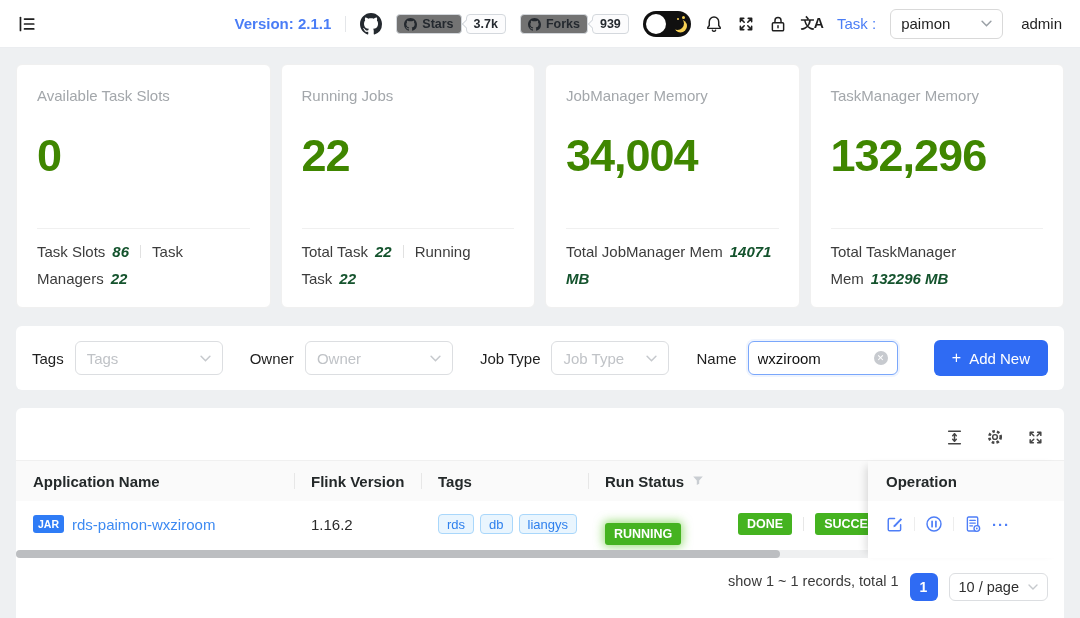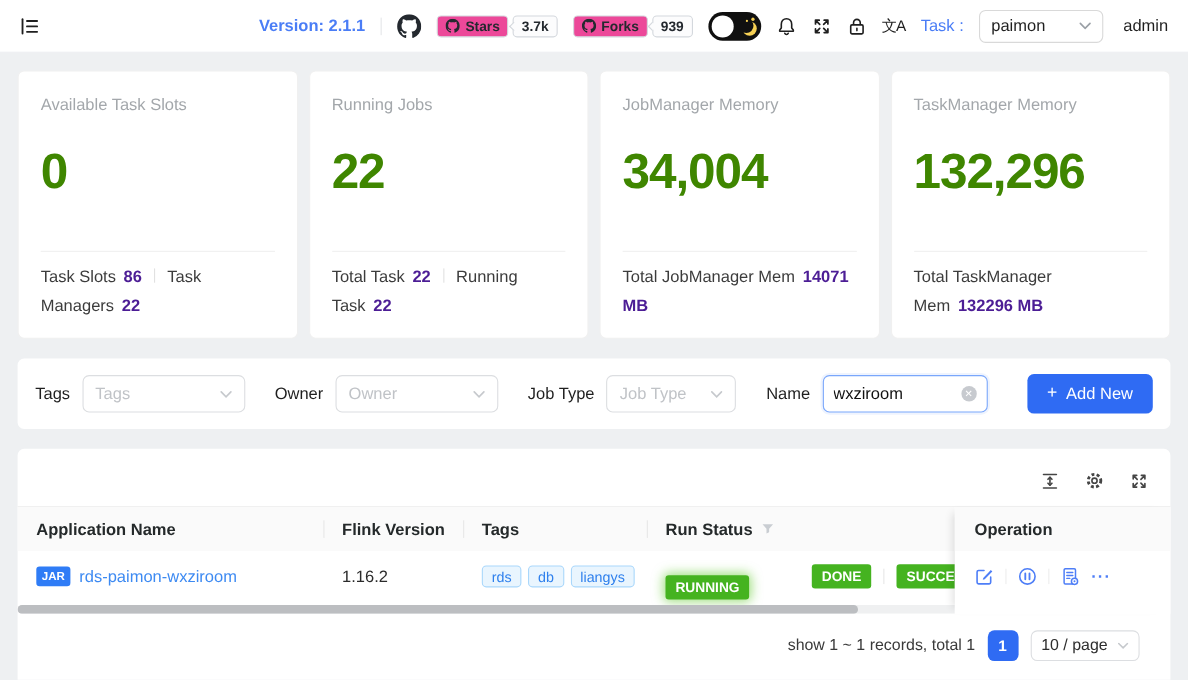--- a/index.html
+++ b/index.html
@@ -7,49 +7,49 @@
     font-family:"Liberation Sans","DejaVu Sans",sans-serif; color:#1f1f1f; }
 
   
   .header { height:48px; background:#fff; border-bottom:1px solid #ebedf0;
     display:flex; align-items:center; padding:0 18px; }
   .icon-btn { display:flex; align-items:center; justify-content:center; cursor:pointer; }
   .hdr-right { margin-left:auto; display:flex; align-items:center; gap:14px; }
   .version { color:#4a7df6; font-size:15px; font-weight:600; }
   .vdiv { width:1px; height:16px; background:#e4e6e9; }
   .gh-widget { display:flex; align-items:center; gap:4px; }
-  .gh-btn { display:flex; align-items:flex-start; gap:5px; border:1px solid #d4d8dd; background:#ec4899;
+  .gh-btn { display:flex; align-items:flex-end; gap:5px; border:1px solid #d4d8dd; background:#737373;
     border-radius:4px; padding:2px 7px; font-size:12.5px; font-weight:700; color:#24292f; }
   .gh-count { position:relative; border:1px solid #d4d8dd; background:#fcfcfd; border-radius:4px;
     padding:2px 7px; font-size:12.5px; font-weight:600; color:#24292f; }
   .gh-count::before { content:''; position:absolute; left:-3.5px; top:50%;
     transform:translateY(-50%) rotate(45deg); width:5px; height:5px; background:#fcfcfd;
     border-left:1px solid #d4d8dd; border-bottom:1px solid #d4d8dd; }
   .toggle { position:relative; width:48px; height:26px; background:#101010; border-radius:13px; cursor:pointer; }
   .toggle .knob { position:absolute; left:3px; top:3px; width:20px; height:20px; background:#fff; border-radius:50%; }
   .toggle .moon { position:absolute; right:7px; top:6px; width:13px; height:13px; border-radius:50%;
     box-shadow:3px 2.5px 0 0 #f6d054; }
   .toggle .star1 { position:absolute; right:6px; top:5px; width:3px; height:3px; background:#f6d054; border-radius:50%; }
   .toggle .star2 { position:absolute; right:12px; top:7px; width:2px; height:2px; background:#f6d054; border-radius:50%; }
-  .translate { font-size:14px; font-weight:400; letter-spacing:-1px; cursor:pointer; }
+  .translate { font-size:14px; font-weight:700; letter-spacing:-1px; cursor:pointer; }
   .team-label { color:#4a7df6; font-size:15px; font-weight:500; }
   .team-select { width:113px; height:30px; border:1px solid #d9d9d9; border-radius:6px; background:#fff;
     display:flex; align-items:center; justify-content:space-between; padding:0 10px; font-size:15px; cursor:pointer; }
   .admin { font-size:15px; margin-left:4px; }
   .chev { display:flex; }
 
   
   .stats { display:grid; grid-template-columns:repeat(4,1fr); gap:10px; margin:16px 16px 0; }
   .card { background:#fff; border:1px solid #f0f0f0; border-radius:6px; height:244px;
     padding:22px 20px 14px; display:flex; flex-direction:column; }
   .card-title { color:#a3a7ab; font-size:15px; }
   .card-num { color:#3f8600; font-size:45px; font-weight:600; margin-top:26px; letter-spacing:-1px; white-space:nowrap; }
   .card-div { height:1px; background:#f0f0f0; margin-top:auto; }
   .card-footer { margin-top:9px; font-size:15px; color:#3c3c3c; line-height:1.85; }
-  .cf-val { font-weight:700; color:#4c1d95; margin-left:7px; }
+  .cf-val { font-weight:700; color:#14532d; margin-left:7px;font-style:italic; }
   .cf-sep { display:inline-block; width:1px; height:13px; background:#e1e1e1; margin:0 11px; vertical-align:-1px; }
 
   
   .filterbar { background:#fff; border-radius:6px; margin:18px 16px 0; padding:14px 16px;
     display:flex; align-items:center; }
   .flabel { font-size:15px; font-weight:500; margin-right:11px; }
   .fselect { width:148px; height:34px; border:1px solid #dcdee1; border-radius:6px; background:#fff;
     display:flex; align-items:center; justify-content:space-between; padding:0 11px;
     font-size:15px; color:#c0c3c7; margin-right:27px; cursor:pointer; }
   .fselect.small { width:118px; }
@@ -91,21 +91,21 @@
     box-shadow:-7px 0 8px -5px rgba(0,0,0,.14); }
   .op-head { height:40px; background:#fafafa; display:flex; align-items:center; padding-left:18px;
     font-size:15px; font-weight:700; color:#24292a; }
   .op-body { height:46px; display:flex; align-items:center; gap:10px; padding-left:18px; color:#4e7ef7; }
   .op-sep { width:1px; height:14px; background:#ededed; }
   .more-dots { font-size:15px; font-weight:700; letter-spacing:1px; color:#4e7ef7; cursor:pointer; }
   .hscroll { height:8px; background:#eff0f1; border-radius:4px; margin-top:3px; position:relative; }
   .hthumb { position:absolute; left:0; top:0; height:8px; width:80%; background:#bcbec1; border-radius:4px; cursor:grab; }
 
   
-  .pager { display:flex; align-items:center; justify-content:flex-end; gap:11px; padding:15px 28px; 
+  .pager { display:flex; align-items:flex-start; justify-content:flex-end; gap:11px; padding:15px 16px; 
     font-size:14.5px; color:#3a3a3a; }
   .page-btn { width:28px; height:28px; background:#2f6bf3; color:#fff; border-radius:6px; border:none;
     font-size:14px; font-weight:600; display:flex; align-items:center; justify-content:center; cursor:pointer; }
   .size-select { height:28px; border:1px solid #dcdee1; border-radius:6px; background:#fff;
     display:flex; align-items:center; gap:9px; padding:0 9px; font-size:14.5px; color:#2e2e2e; cursor:pointer; }
 </style>
 </head>
 <body>
 
 <div class="header">

